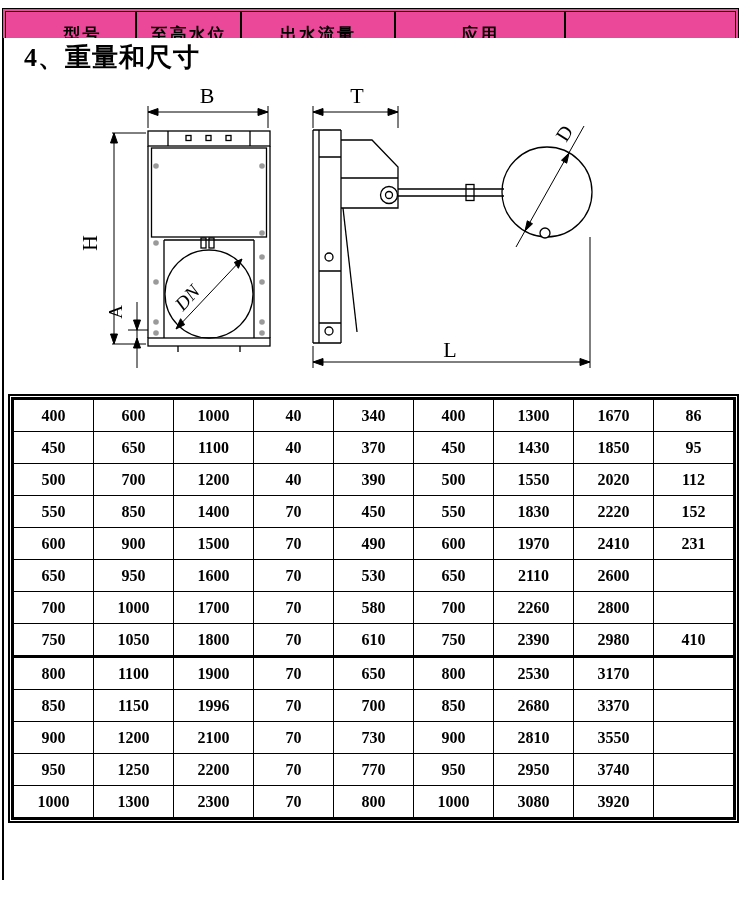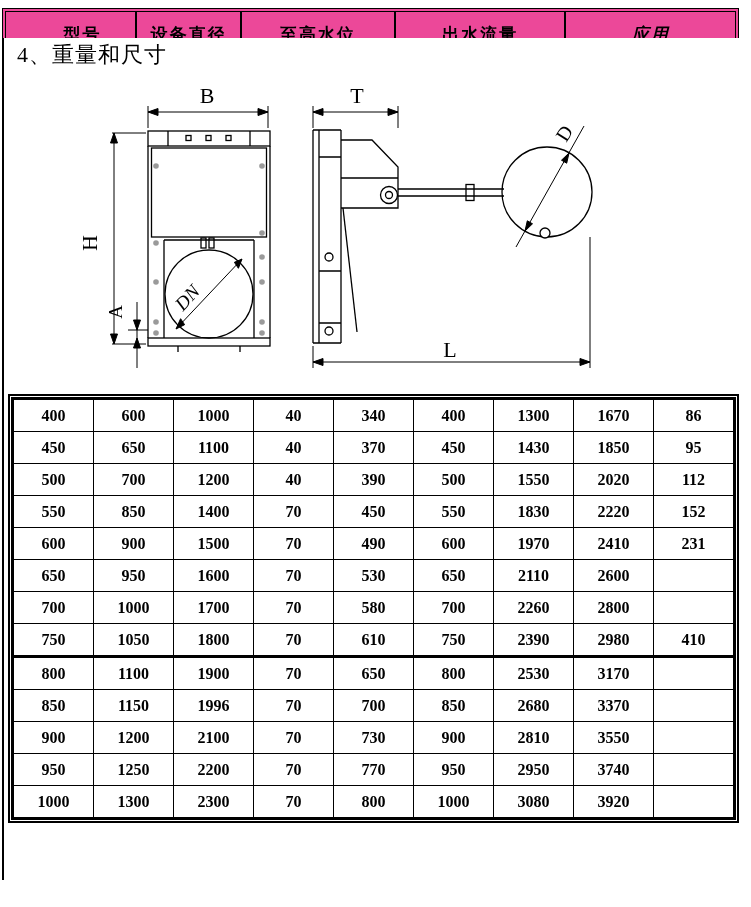--- a/index.html
+++ b/index.html
@@ -26,22 +26,22 @@
     letter-spacing:2px;white-space:nowrap;
   }
   .top-cell:nth-child(1){width:15.2%;}
   .top-cell:nth-child(2){width:14.9%;}
   .top-cell:nth-child(3){width:21.8%;}
   .top-cell:nth-child(4){width:24.2%;}
   .top-cell:nth-child(5){width:23.9%;border-right:none;font-style:italic;}
 
   
   .section-title{
-    position:absolute;left:17px;top:40px;
-    font-size:22px;font-weight:normal;letter-spacing:1px;white-space:nowrap;
+    position:absolute;left:24px;top:40px;
+    font-size:26px;font-weight:bold;letter-spacing:1px;white-space:nowrap;
   }
 
   
   .drawing-svg{position:absolute;left:0;top:0;width:751px;height:385px;}
   .drawing-svg text{font-family:"Liberation Serif","DejaVu Serif",serif;fill:#000;}
 
   
   .dim-table-wrap{
     position:absolute;left:8px;top:394px;width:731px;
     box-sizing:border-box;border:5px double #000;background:#fff;
@@ -55,21 +55,20 @@
   table.dim tr.hdr td{height:58px;line-height:26px;font-size:16px;}
   table.dim tr.break td{border-top:3px solid #000;}
 </style>
 </head>
 <body>
 
 <div class="page-left-border"></div>
 
 <div class="top-table-clip">
   <div class="top-cell">型号</div>
-  <div class="top-cell">设备直径</div>
   <div class="top-cell">至高水位</div>
   <div class="top-cell">出水流量</div>
   <div class="top-cell">应用</div>
 </div>
 
 <div class="section-title">4、重量和尺寸</div>
 
 <svg class="drawing-svg" viewBox="0 0 751 385" xmlns="http://www.w3.org/2000/svg">
 
   <g stroke="#000" fill="none" stroke-width="1.3">

